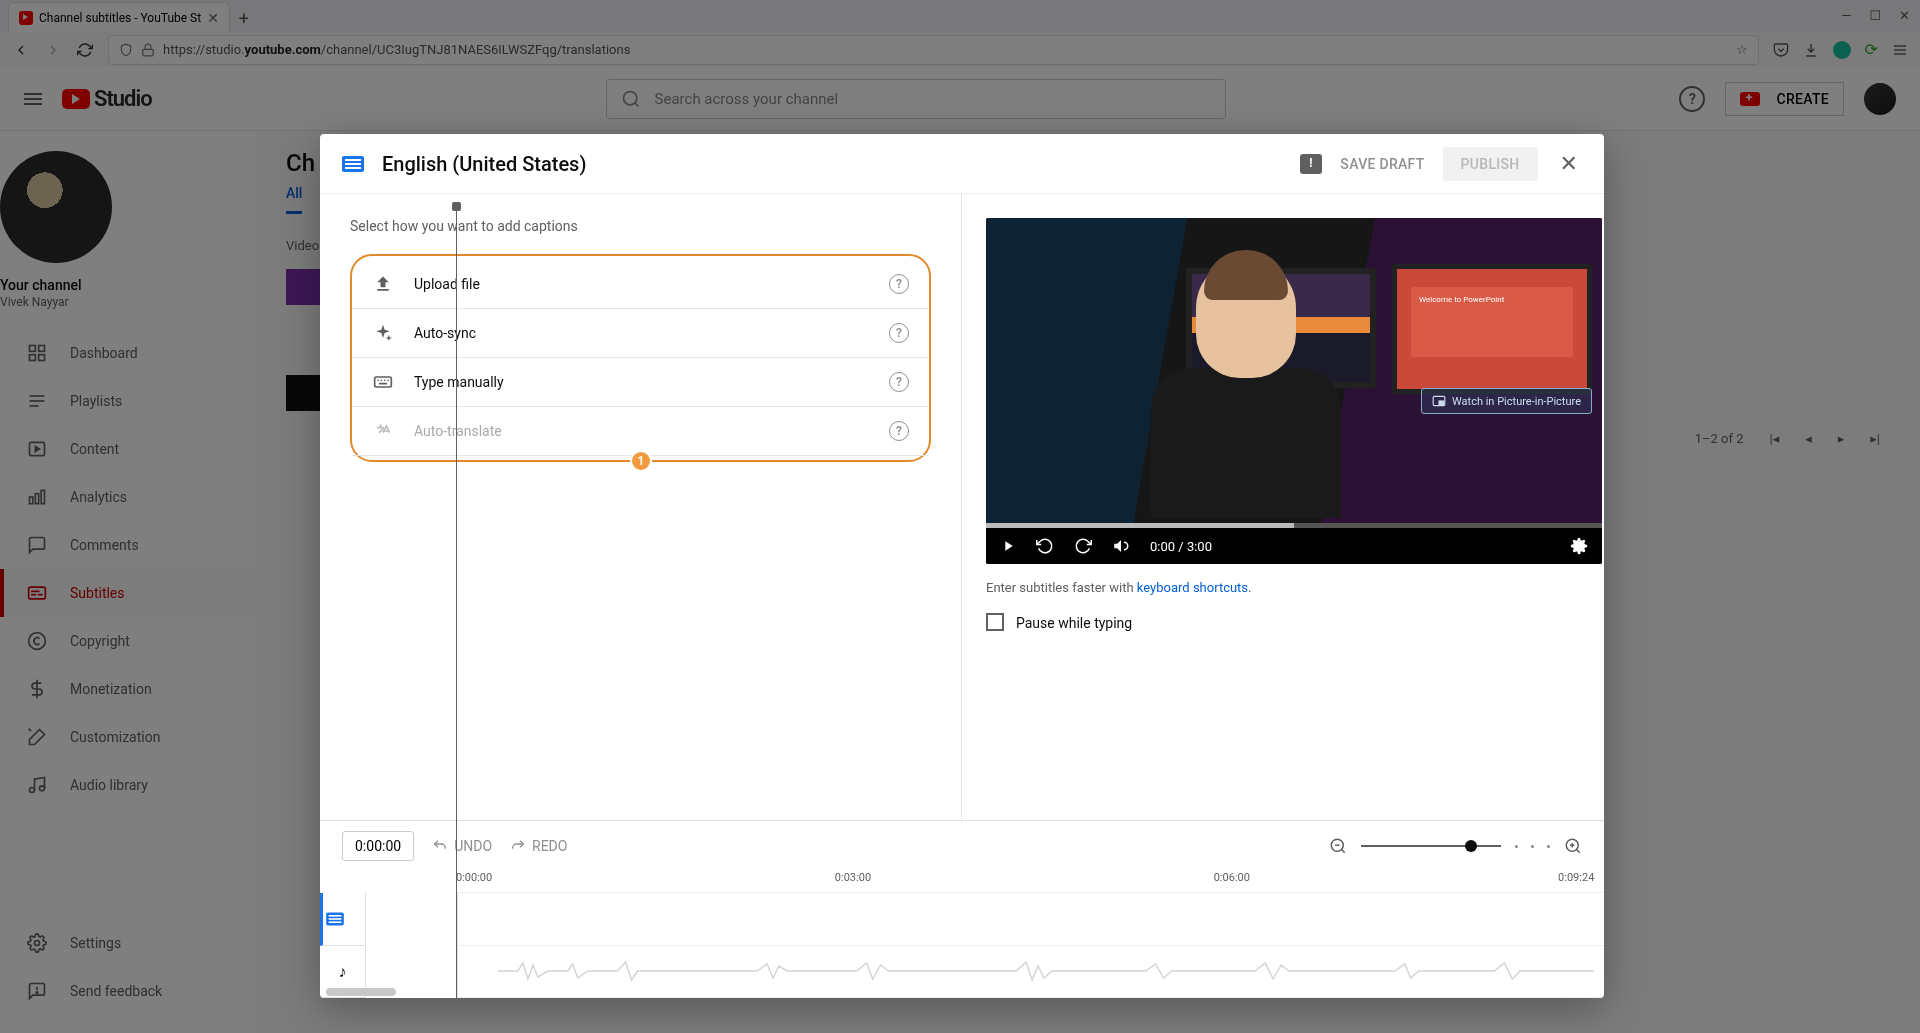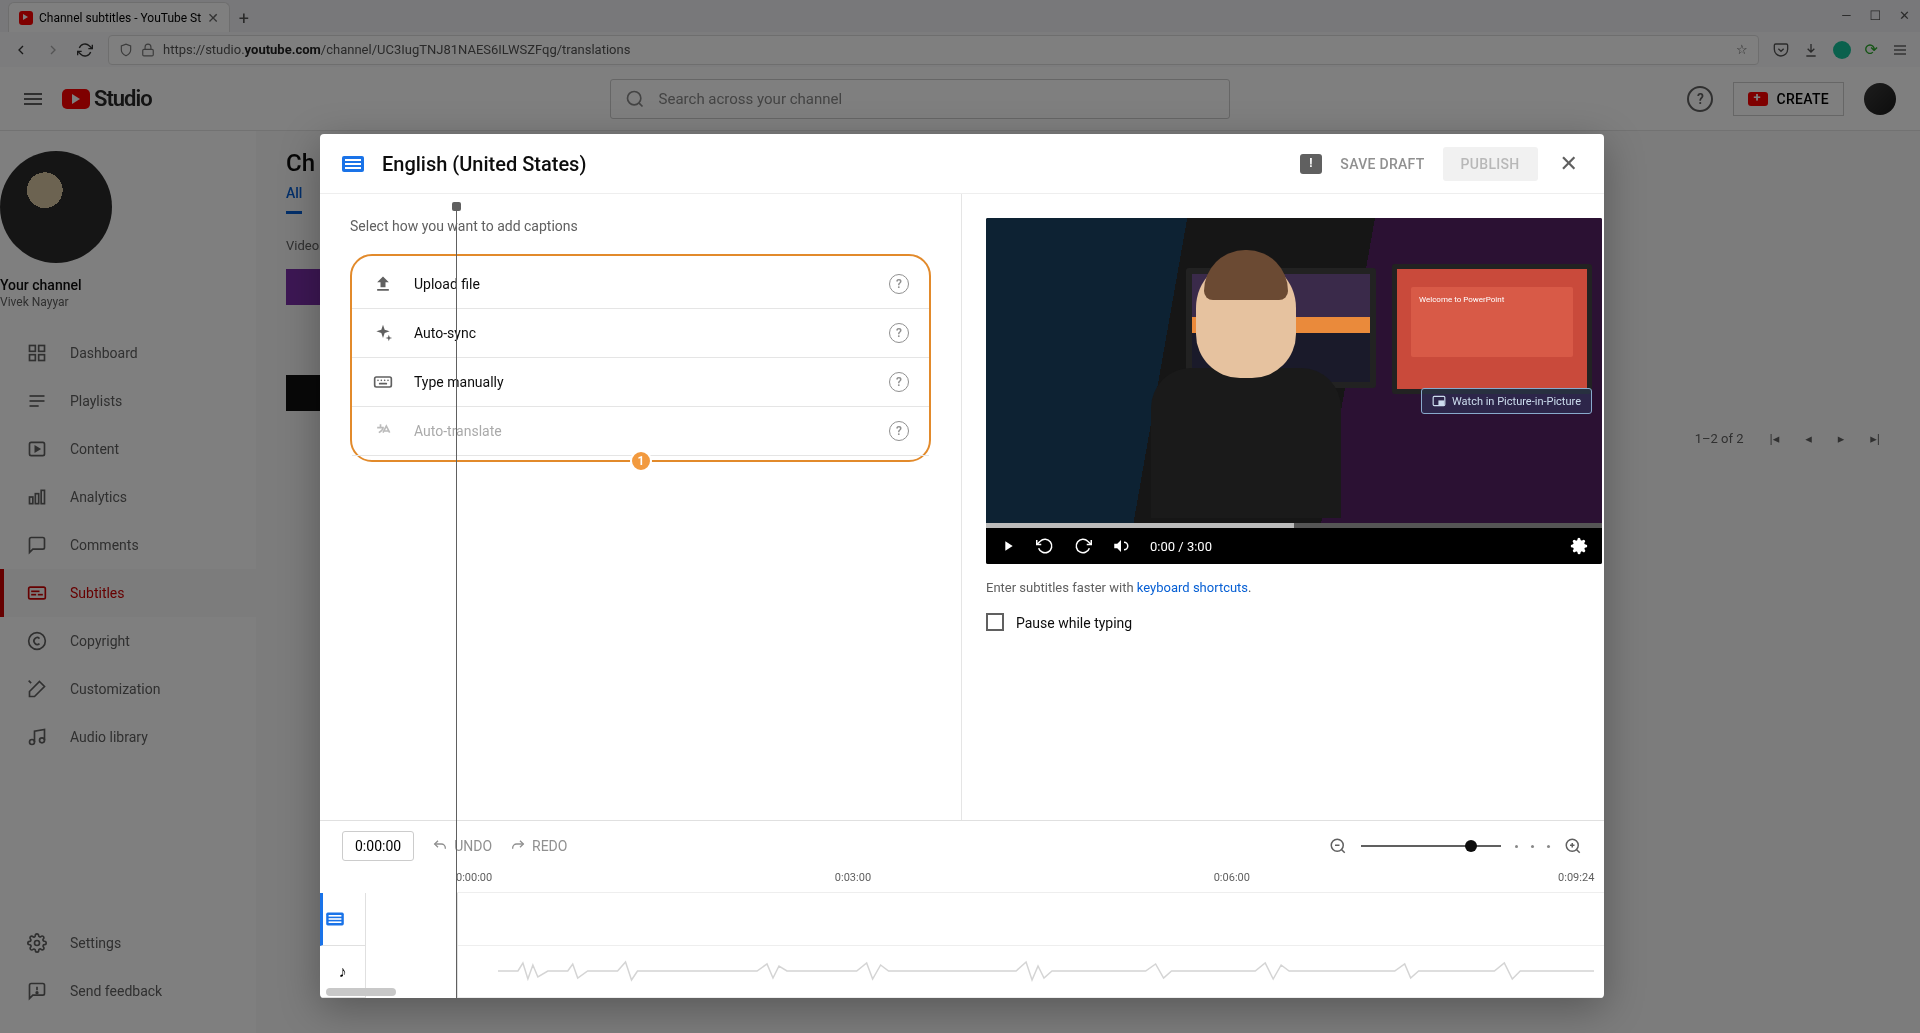--- a/index.html
+++ b/index.html
@@ -22,21 +22,21 @@
 
 
 .studio-header { position:absolute; top:67px; left:0; right:0; height:64px; background:#fff; display:flex; align-items:center; padding:0 24px; border-bottom:1px solid #e5e5e5; }
 .hamburger span{display:block;width:18px;height:2px;background:#606060;margin:3px 0;}
 .logo-group{display:flex;align-items:center;gap:4px;margin-left:20px;}
 .yt-logo{width:28px;height:20px;background:#f00;border-radius:5px;position:relative;}
 .yt-logo::after{content:"";position:absolute;left:10px;top:5px;border-left:8px solid #fff;border-top:5px solid transparent;border-bottom:5px solid transparent;}
 .studio-text{font-size:22px;font-weight:600;letter-spacing:-1px;color:#282828;}
 .search-box{margin-left:auto;margin-right:auto;width:620px;height:40px;border:1px solid #ccc;border-radius:3px;display:flex;align-items:center;padding:0 14px;gap:14px;color:#888;font-size:15px;}
 .help-circle{width:26px;height:26px;border:2px solid #606060;border-radius:50%;display:flex;align-items:center;justify-content:center;font-size:14px;color:#606060;font-weight:600;}
-.create-btn{display:flex;align-items:center;gap:8px;border:1px solid #ccc;padding:8px 14px;margin-left:20px;font-size:14px;font-weight:500;letter-spacing:.3px;}
+.create-btn{display:flex;align-items:center;gap:16px;border:1px solid #ccc;padding:8px 14px;margin-left:20px;font-size:14px;font-weight:500;letter-spacing:.3px;}
 .create-icon{width:20px;height:14px;background:#f00;border-radius:3px;position:relative;}
 .create-icon::after{content:"+";position:absolute;color:#fff;font-size:13px;font-weight:700;left:5px;top:-2px;}
 .avatar-top{width:32px;height:32px;border-radius:50%;background:linear-gradient(135deg,#3a3a3a,#1a1a1a);margin-left:20px;}
 
 
 .sidebar { position:absolute; top:131px; left:0; bottom:0; width:256px; background:#fff; display:flex; flex-direction:column; }
 .channel-block{display:flex;flex-direction:column;align-items:flex-start;padding:20px 0;}
 .channel-avatar{width:112px;height:112px;border-radius:50%;background:radial-gradient(circle at 40% 35%,#d9c6a3 0 18%,#2a2a2a 18% 100%);}
 .channel-title{font-size:14px;font-weight:500;color:#0d0d0d;margin-top:14px;}
 .channel-name{font-size:12px;color:#606060;margin-top:2px;}
@@ -303,20 +303,29 @@
           <svg width="20" height="20" viewBox="0 0 24 24" fill="none" stroke="currentColor" stroke-width="2">
             <circle cx="12" cy="12" r="10"></circle>
             <path d="M15 9a4 4 0 100 6"></path>
           </svg>
         </span>
         <span>Copyright</span>
       </li>
       <li class="nav-item">
         <span class="nico">
           <svg width="20" height="20" viewBox="0 0 24 24" fill="none" stroke="currentColor" stroke-width="2">
+            <line x1="12" y1="1" x2="12" y2="23"></line>
+            <path d="M17 5H9.5a3.5 3.5 0 000 7h5a3.5 3.5 0 010 7H6"></path>
+          </svg>
+        </span>
+        <span>Monetization</span>
+      </li>
+      <li class="nav-item">
+        <span class="nico">
+          <svg width="20" height="20" viewBox="0 0 24 24" fill="none" stroke="currentColor" stroke-width="2">
             <path d="M15 3l6 6L9 21H3v-6L15 3z"></path>
             <path d="M2 2l3 3"></path>
           </svg>
         </span>
         <span>Customization</span>
       </li>
       <li class="nav-item">
         <span class="nico">
           <svg width="20" height="20" viewBox="0 0 24 24" fill="none" stroke="currentColor" stroke-width="2">
             <path d="M9 18V5l12-2v13"></path>

